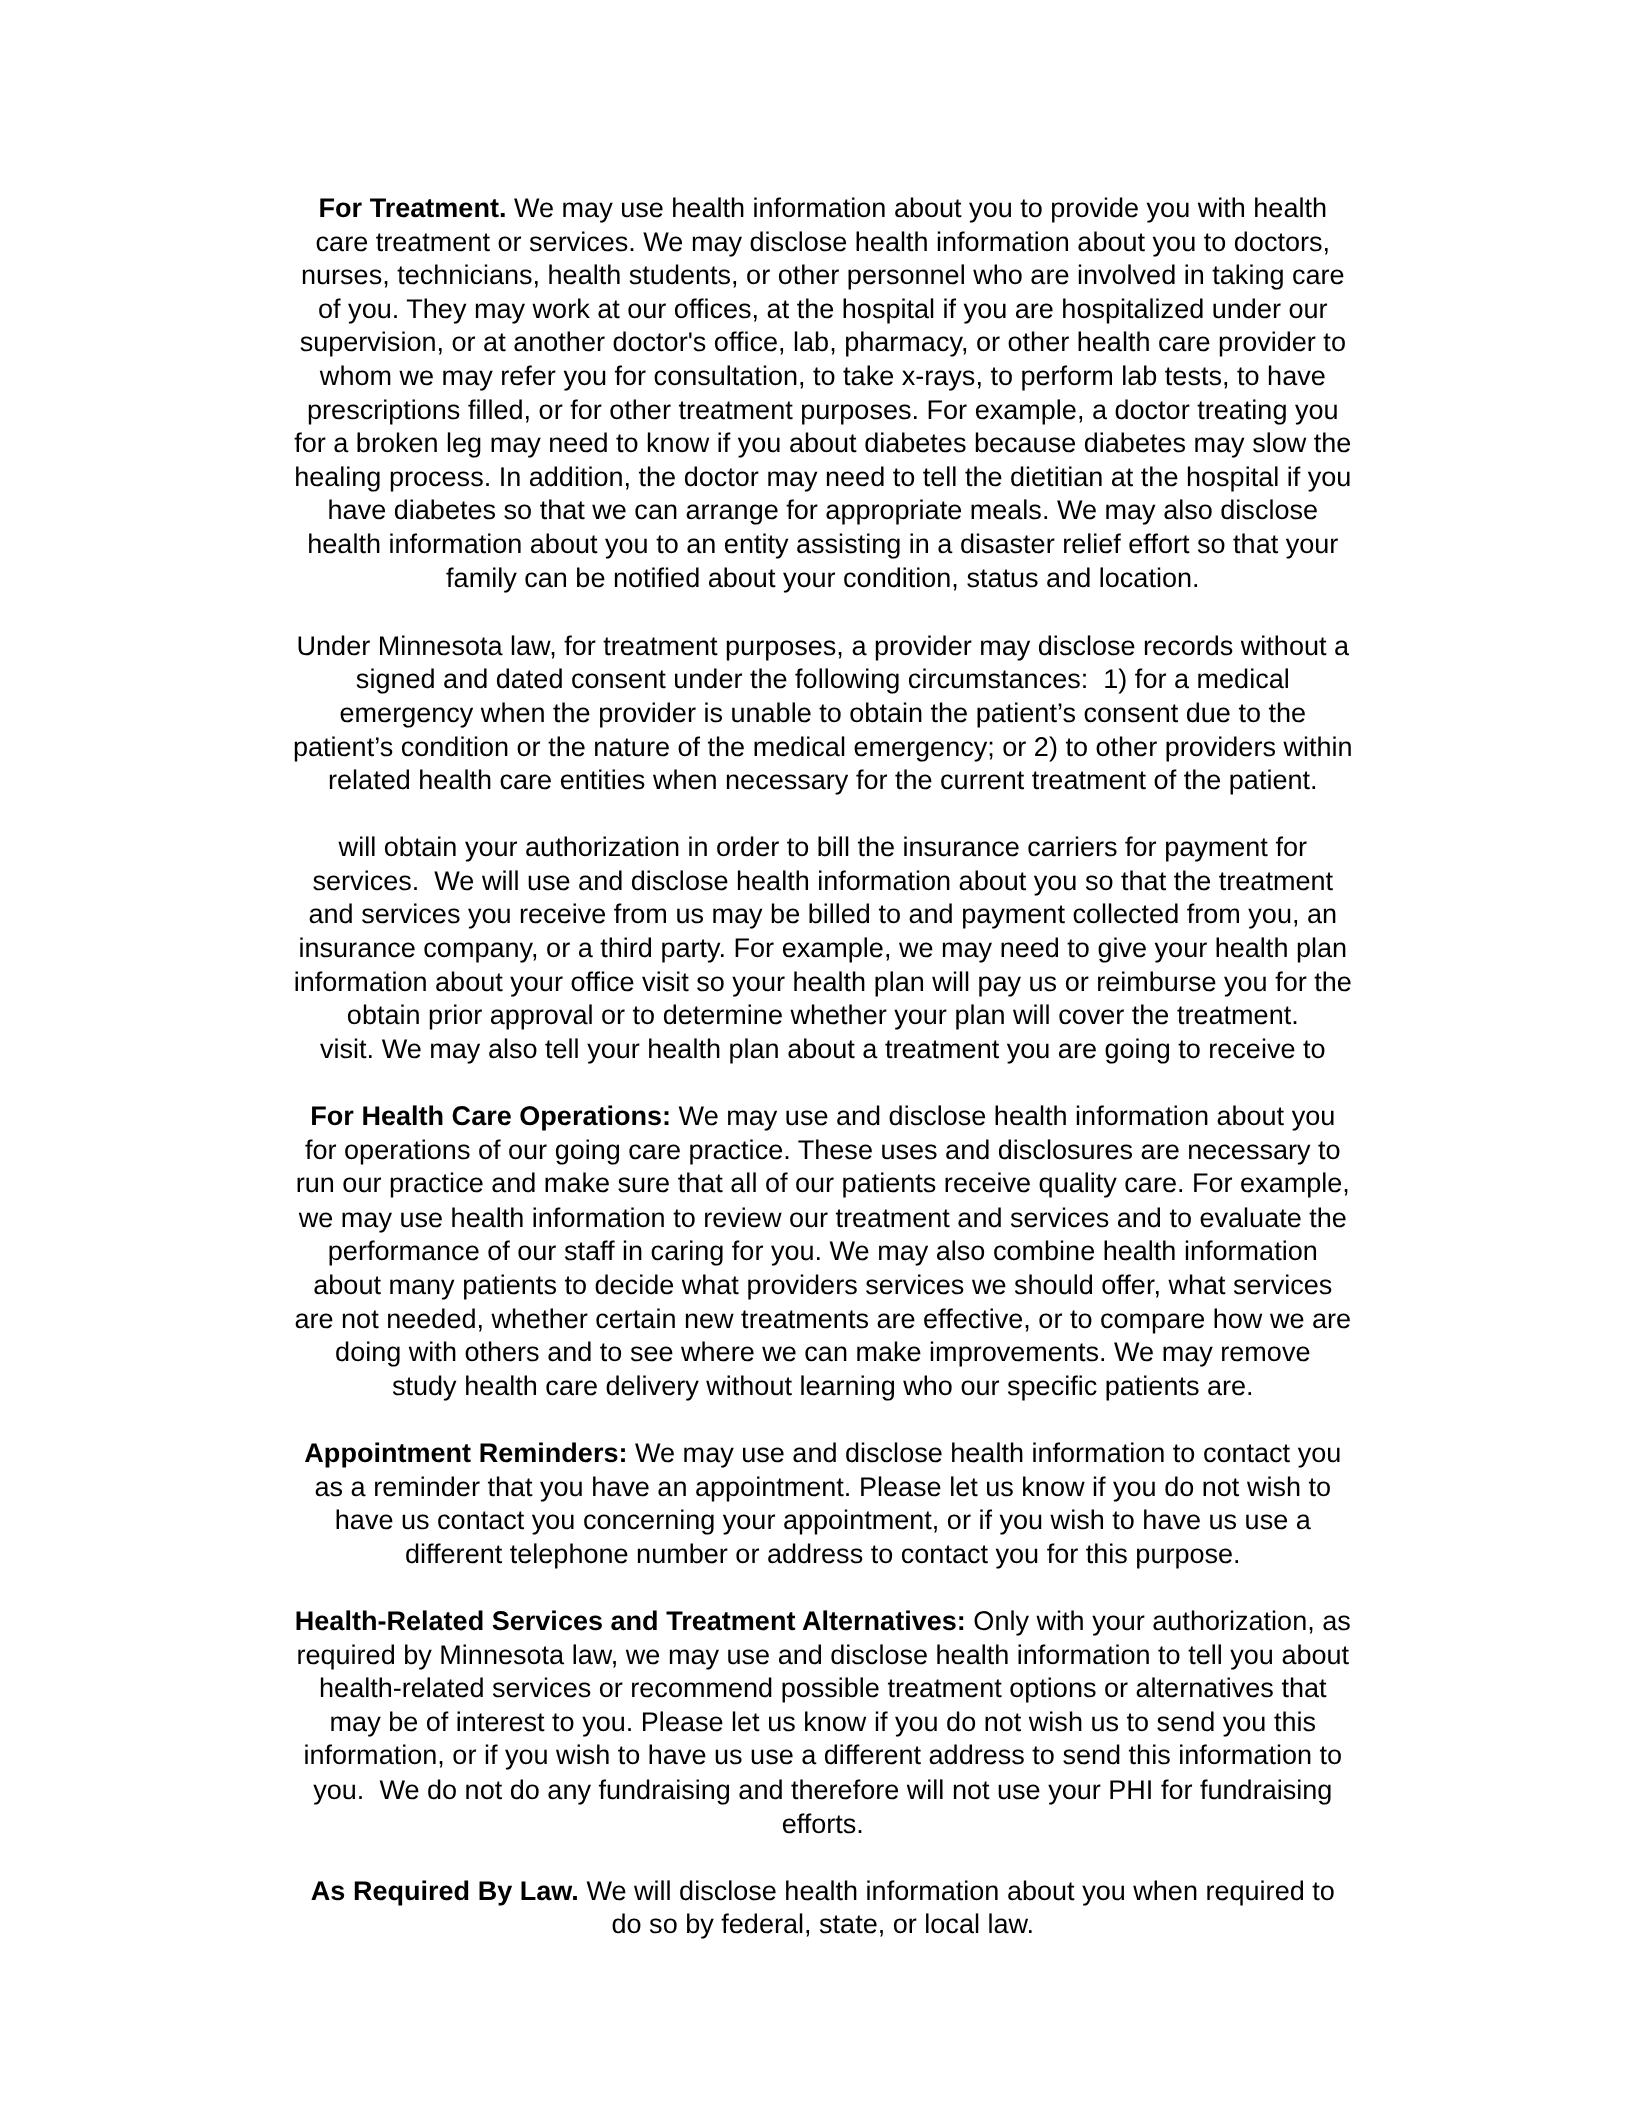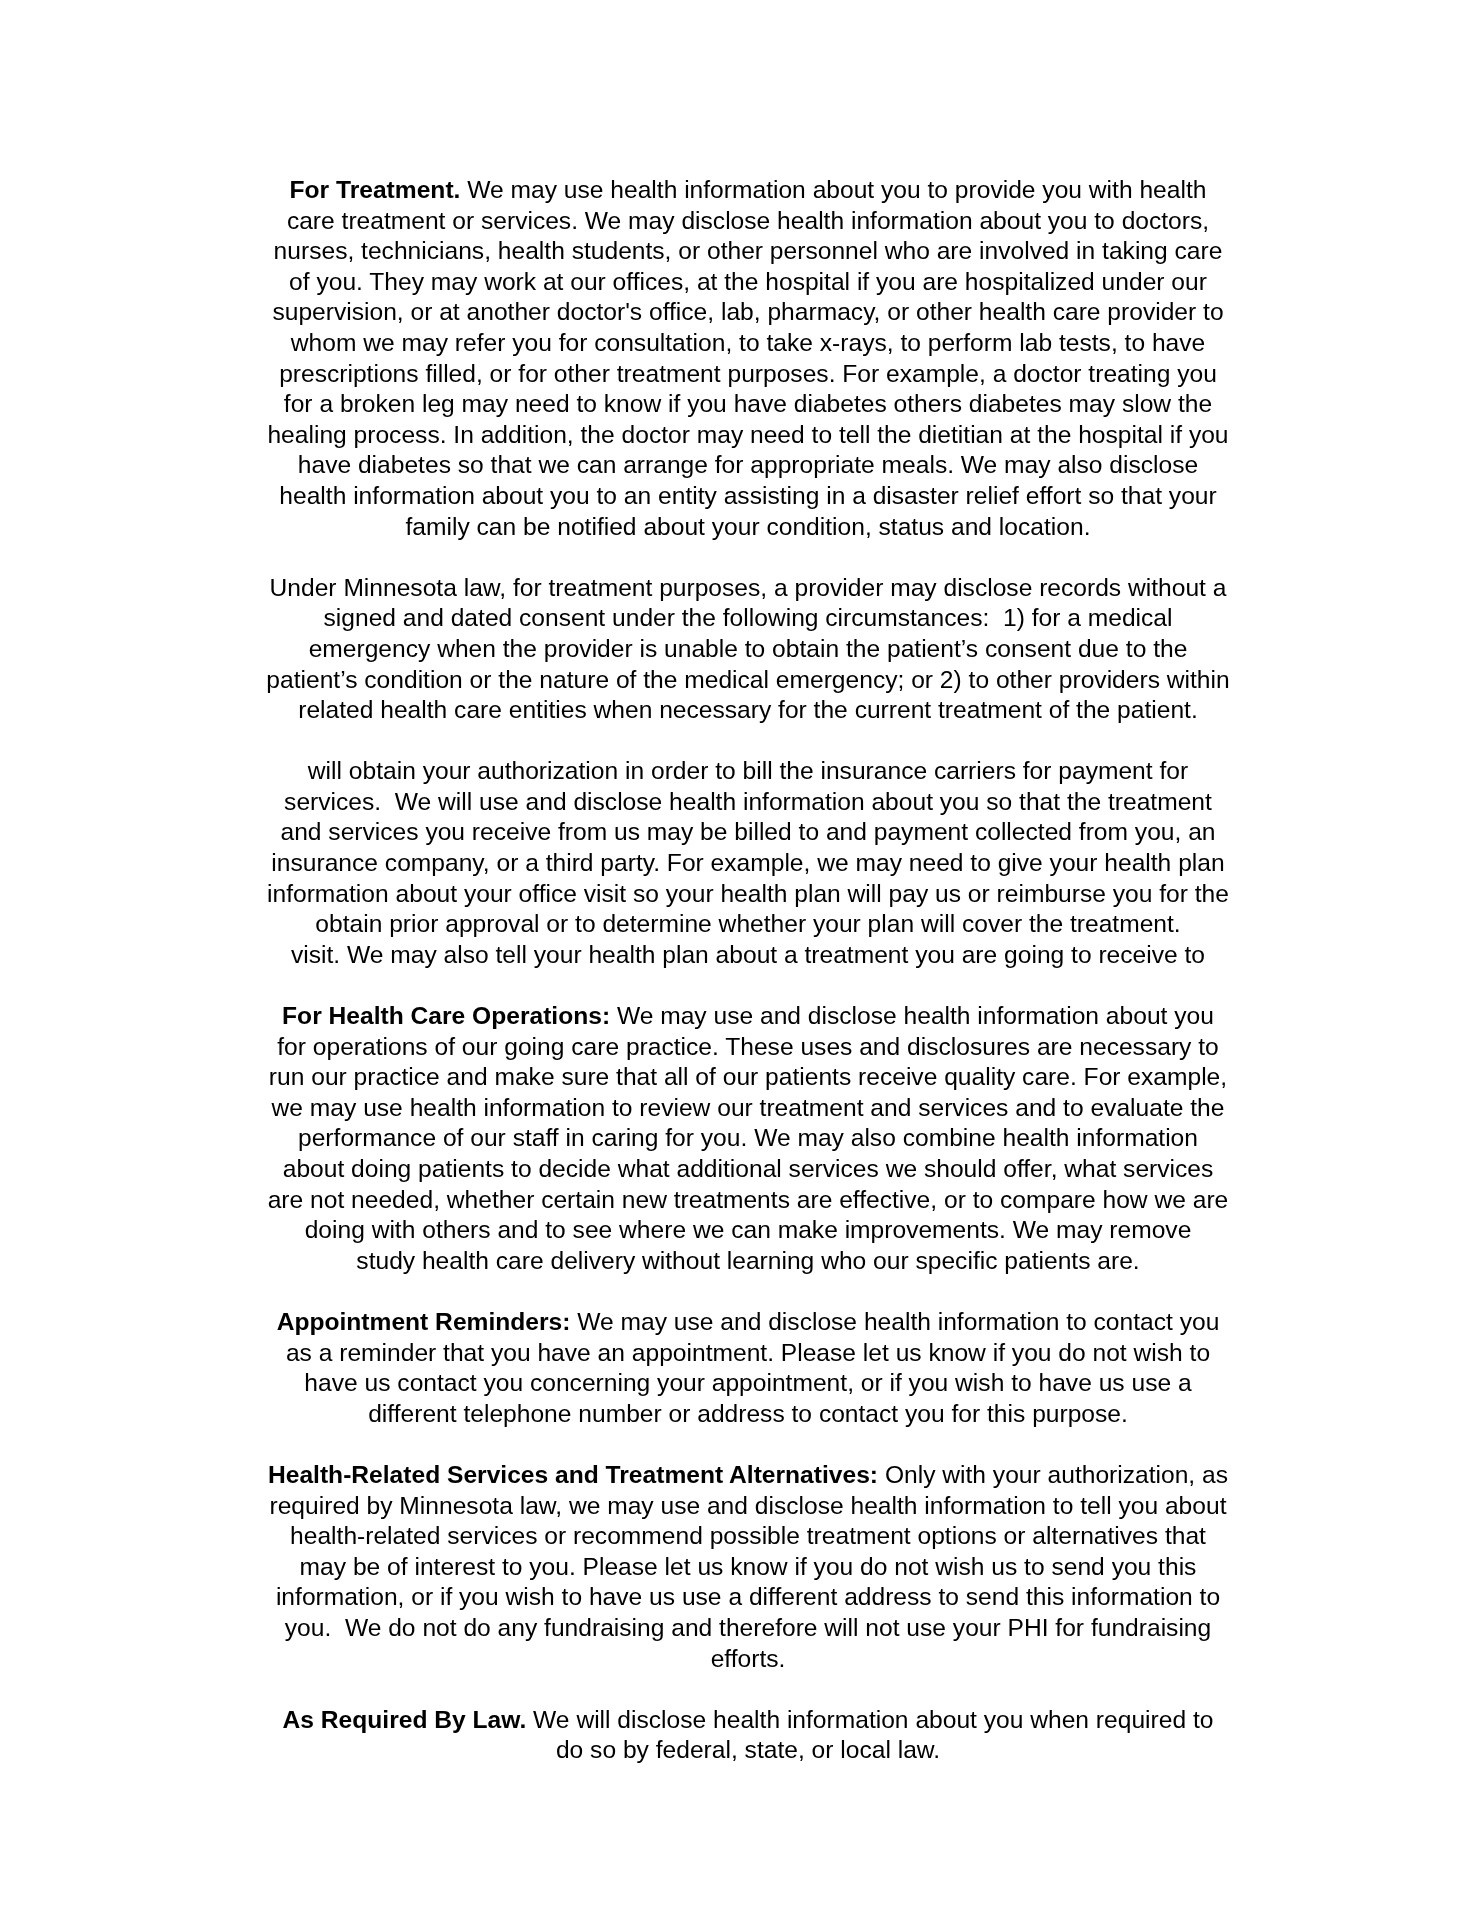--- a/index.html
+++ b/index.html
@@ -24,21 +24,21 @@
 <div class="page">
 
   <p class="para">
     <span class="line"><span class="heading">For Treatment.</span><span> We may use health information about you to provide you with health</span></span>
     <span class="line">care treatment or services. We may disclose health information about you to doctors,</span>
     <span class="line">nurses, technicians, health students, or other personnel who are involved in taking care</span>
     <span class="line">of you. They may work at our offices, at the hospital if you are hospitalized under our</span>
     <span class="line">supervision, or at another doctor's office, lab, pharmacy, or other health care provider to</span>
     <span class="line">whom we may refer you for consultation, to take x-rays, to perform lab tests, to have</span>
     <span class="line">prescriptions filled, or for other treatment purposes. For example, a doctor treating you</span>
-    <span class="line">for a broken leg may need to know if you have diabetes others diabetes may slow the</span>
+    <span class="line">for a broken leg may need to know if you about diabetes because diabetes may slow the</span>
     <span class="line">healing process. In addition, the doctor may need to tell the dietitian at the hospital if you</span>
     <span class="line">have diabetes so that we can arrange for appropriate meals. We may also disclose</span>
     <span class="line">health information about you to an entity assisting in a disaster relief effort so that your</span>
     <span class="line">family can be notified about your condition, status and location.</span>
   </p>
 
   <p class="para">
     <span class="line">Under Minnesota law, for treatment purposes, a provider may disclose records without a</span>
     <span class="line">signed and dated consent under the following circumstances:  1) for a medical</span>
     <span class="line">emergency when the provider is unable to obtain the patient’s consent due to the</span>
@@ -55,21 +55,21 @@
     <span class="line">obtain prior approval or to determine whether your plan will cover the treatment.</span>
     <span class="line">visit. We may also tell your health plan about a treatment you are going to receive to</span>
   </p>
 
   <p class="para">
     <span class="line"><span class="heading">For Health Care Operations:</span><span> We may use and disclose health information about you</span></span>
     <span class="line">for operations of our going care practice. These uses and disclosures are necessary to</span>
     <span class="line">run our practice and make sure that all of our patients receive quality care. For example,</span>
     <span class="line">we may use health information to review our treatment and services and to evaluate the</span>
     <span class="line">performance of our staff in caring for you. We may also combine health information</span>
-    <span class="line">about doing patients to decide what additional services we should offer, what services</span>
+    <span class="line">about many patients to decide what providers services we should offer, what services</span>
     <span class="line">are not needed, whether certain new treatments are effective, or to compare how we are</span>
     <span class="line">doing with others and to see where we can make improvements. We may remove</span>
     <span class="line">study health care delivery without learning who our specific patients are.</span>
   </p>
 
   <p class="para">
     <span class="line"><span class="heading">Appointment Reminders:</span><span> We may use and disclose health information to contact you</span></span>
     <span class="line">as a reminder that you have an appointment. Please let us know if you do not wish to</span>
     <span class="line">have us contact you concerning your appointment, or if you wish to have us use a</span>
     <span class="line">different telephone number or address to contact you for this purpose.</span>

